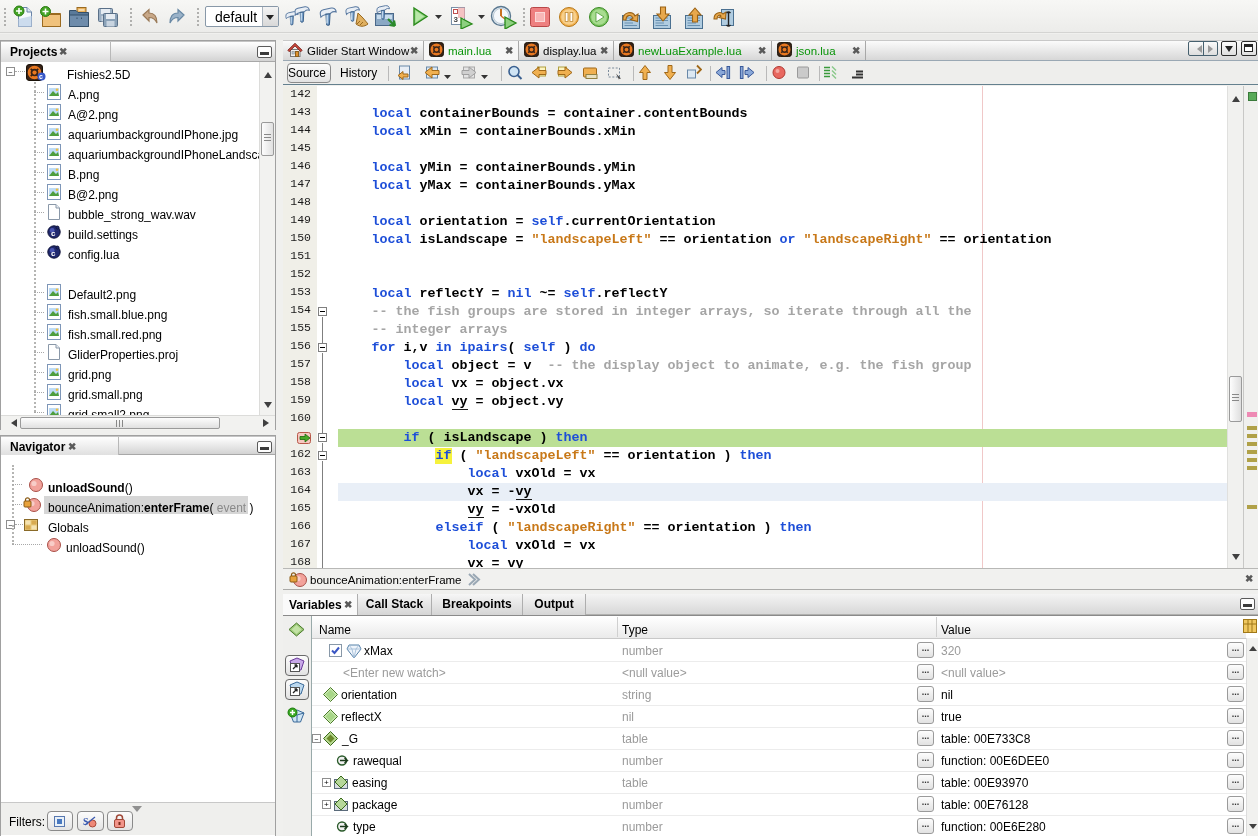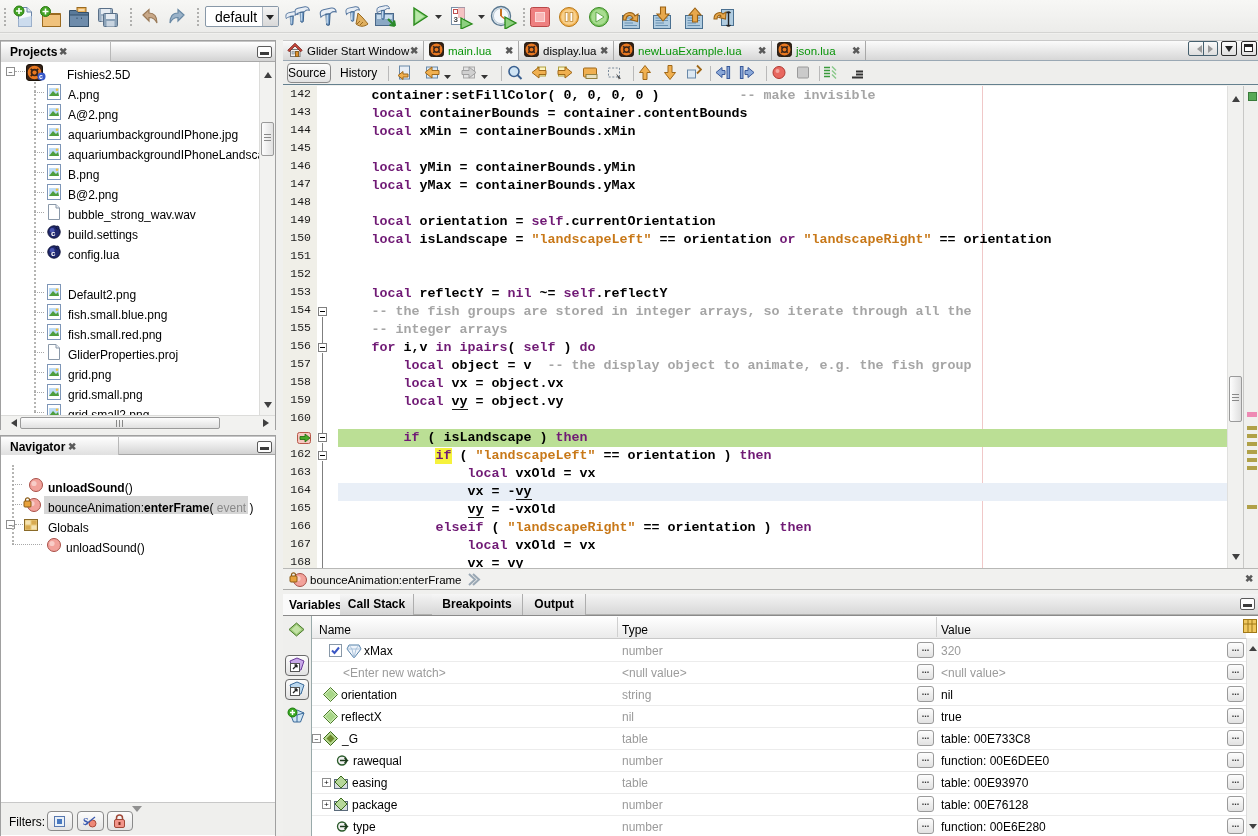--- a/index.html
+++ b/index.html
@@ -6,21 +6,21 @@
 .a{position:absolute}
 .hdr{background:linear-gradient(#ffffff,#d3d3d3);border-bottom:1px solid #a8a8a8;border-top:1px solid #c4c4c4}
 .hdr b{font-size:12px}
 .minbtn{width:15px;height:12px;background:#fdfdfd;border:1px solid #5a5a5a;border-radius:2px}
 .minbtn:before{content:"";position:absolute;left:2px;right:2px;bottom:2px;height:3px;background:#3a3a3a}
 .clx{color:#5a5a5a;font-size:10px;font-weight:bold}
 .trw{position:absolute;height:20px;line-height:20px;white-space:nowrap}
 .expbox{position:absolute;width:9px;height:9px;background:#fff;border:1px solid #8e8e8e;font:8px/7px "Liberation Mono";text-align:center;color:#000}
 .mono{font-family:"Liberation Mono",monospace}
 .cl{position:absolute;left:1.6px;white-space:pre;height:18px;line-height:18px}
-.k{color:#701a75}
+.k{color:#1d4ed8}
 .s{color:#c87818}
 .c{color:#a5a5a5}
 .u{border-bottom:1px solid #1a1a1a}
 .num{position:absolute;width:28px;text-align:right;height:18px;line-height:18px;font:11.5px "Liberation Mono";color:#1a1a1a}
 .fbox{position:absolute;left:318px;width:9px;height:9px;background:#fff;border:1px solid #7f7f7f;z-index:3}
 .fbox:before{content:"";position:absolute;left:1px;right:1px;top:3px;height:1px;background:#000}
 .sep2{position:absolute;top:66px;width:1px;height:15px;background:#b9b9b9}
 .dots{position:absolute;width:3px;border-left:2px dotted #b5b5b3}
 .vrow{position:absolute;height:22px;line-height:22px;border-bottom:1px solid #ececec;white-space:nowrap}
 .gray{color:#9b9b9b}
@@ -624,21 +624,20 @@
 <div class="num" style="left:283px;top:393px">159</div>
 <div class="num" style="left:283px;top:411px">160</div>
 <div class="num" style="left:283px;top:447px">162</div>
 <div class="num" style="left:283px;top:465px">163</div>
 <div class="num" style="left:283px;top:483px">164</div>
 <div class="num" style="left:283px;top:501px">165</div>
 <div class="num" style="left:283px;top:519px">166</div>
 <div class="num" style="left:283px;top:537px">167</div>
 <div class="num" style="left:283px;top:555px">168</div>
 <div class="a mono" style="left:338px;top:86px;width:889px;height:482px;overflow:hidden;font-weight:bold;font-size:13.33px;letter-spacing:0">
-    <div class="cl" style="top:1px">    container:setFillColor( 0, 0, 0, 0 )          <span class="c">-- make invisible</span></div>
     <div class="cl" style="top:19px">    <span class="k">local</span> containerBounds = container.contentBounds</div>
     <div class="cl" style="top:37px">    <span class="k">local</span> xMin = containerBounds.xMin</div>
     <div class="cl" style="top:73px">    <span class="k">local</span> yMin = containerBounds.yMin</div>
     <div class="cl" style="top:91px">    <span class="k">local</span> yMax = containerBounds.yMax</div>
     <div class="cl" style="top:109px"></div>
     <div class="cl" style="top:127px">    <span class="k">local</span> orientation = <span class="k">self</span>.currentOrientation</div>
     <div class="cl" style="top:145px">    <span class="k">local</span> isLandscape = <span class="s">"landscapeLeft"</span> == orientation <span class="k">or</span> <span class="s">"landscapeRight"</span> == orientation</div>
     <div class="cl" style="top:163px"></div>
     <div class="cl" style="top:199px">    <span class="k">local</span> reflectY = <span class="k">nil</span> ~= <span class="k">self</span>.reflectY</div>
     <div class="cl" style="top:217px"><span class="c">    -- the fish groups are stored in integer arrays, so iterate through all the</span></div>
@@ -684,21 +683,21 @@
 <span class="a" style="left:27px;top:5px;font-size:11.5px">bounceAnimation:enterFrame</span>
 <svg class="a" style="left:182px;top:3px" width="16" height="15" viewBox="0 0 16 15">
       <path d="M4 2 L10 7.5 L4 13 M8 2 L14 7.5 L8 13" fill="none" stroke="#9aa8b4" stroke-width="2"></path>
     </svg>
 <span class="a clx" style="left:962px;top:4px">✖</span>
   </div>
 <div class="a" style="left:283px;top:594px;width:975px;height:21px;background:linear-gradient(#f4f4f4,#d8d8d8);border-bottom:1px solid #b0b0ae"></div>
 <div class="a" style="left:283px;top:594px;width:75px;height:21px;background:#fafafa;border-right:1px solid #aeaeae"></div>
 <b class="a" style="left:289px;top:598px">Variables</b>
 <span class="a clx" style="left:344px;top:599px">✖</span>
-<div class="tbtn" style="left:340px;top:594px;width:74px">Call Stack</div>
+<div class="tbtn" style="left:358px;top:594px;width:74px">Call Stack</div>
 <div class="tbtn" style="left:432px;top:594px;width:91px">Breakpoints</div>
 <div class="tbtn" style="left:523px;top:594px;width:63px">Output</div>
 <div class="a minbtn" style="left:1240px;top:598px"></div>
 <div class="a" style="left:283px;top:615px;width:975px;height:221px;background:#fff;border-top:1px solid #8a8a8a"></div>
 <div class="a" style="left:283px;top:616px;width:29px;height:220px;background:#efefed;border-right:1px solid #9aa"></div>
 <svg class="a" style="left:288px;top:622px" width="17" height="15" viewBox="0 0 17 15">
     <path d="M8.5 1 L16 7.5 L8.5 14 L1 7.5 Z" fill="#9cc878" stroke="#4a7a2a"></path>
     <path d="M8.5 3 L13.5 7.5 L8.5 12 L3.5 7.5 Z" fill="#c2e2a4"></path>
   </svg>
 <div class="a" style="left:285px;top:655px;width:24px;height:21px;background:linear-gradient(#fcfcfc,#e2e2e2);border:1px solid #6a6a6a;border-radius:4px"></div>

